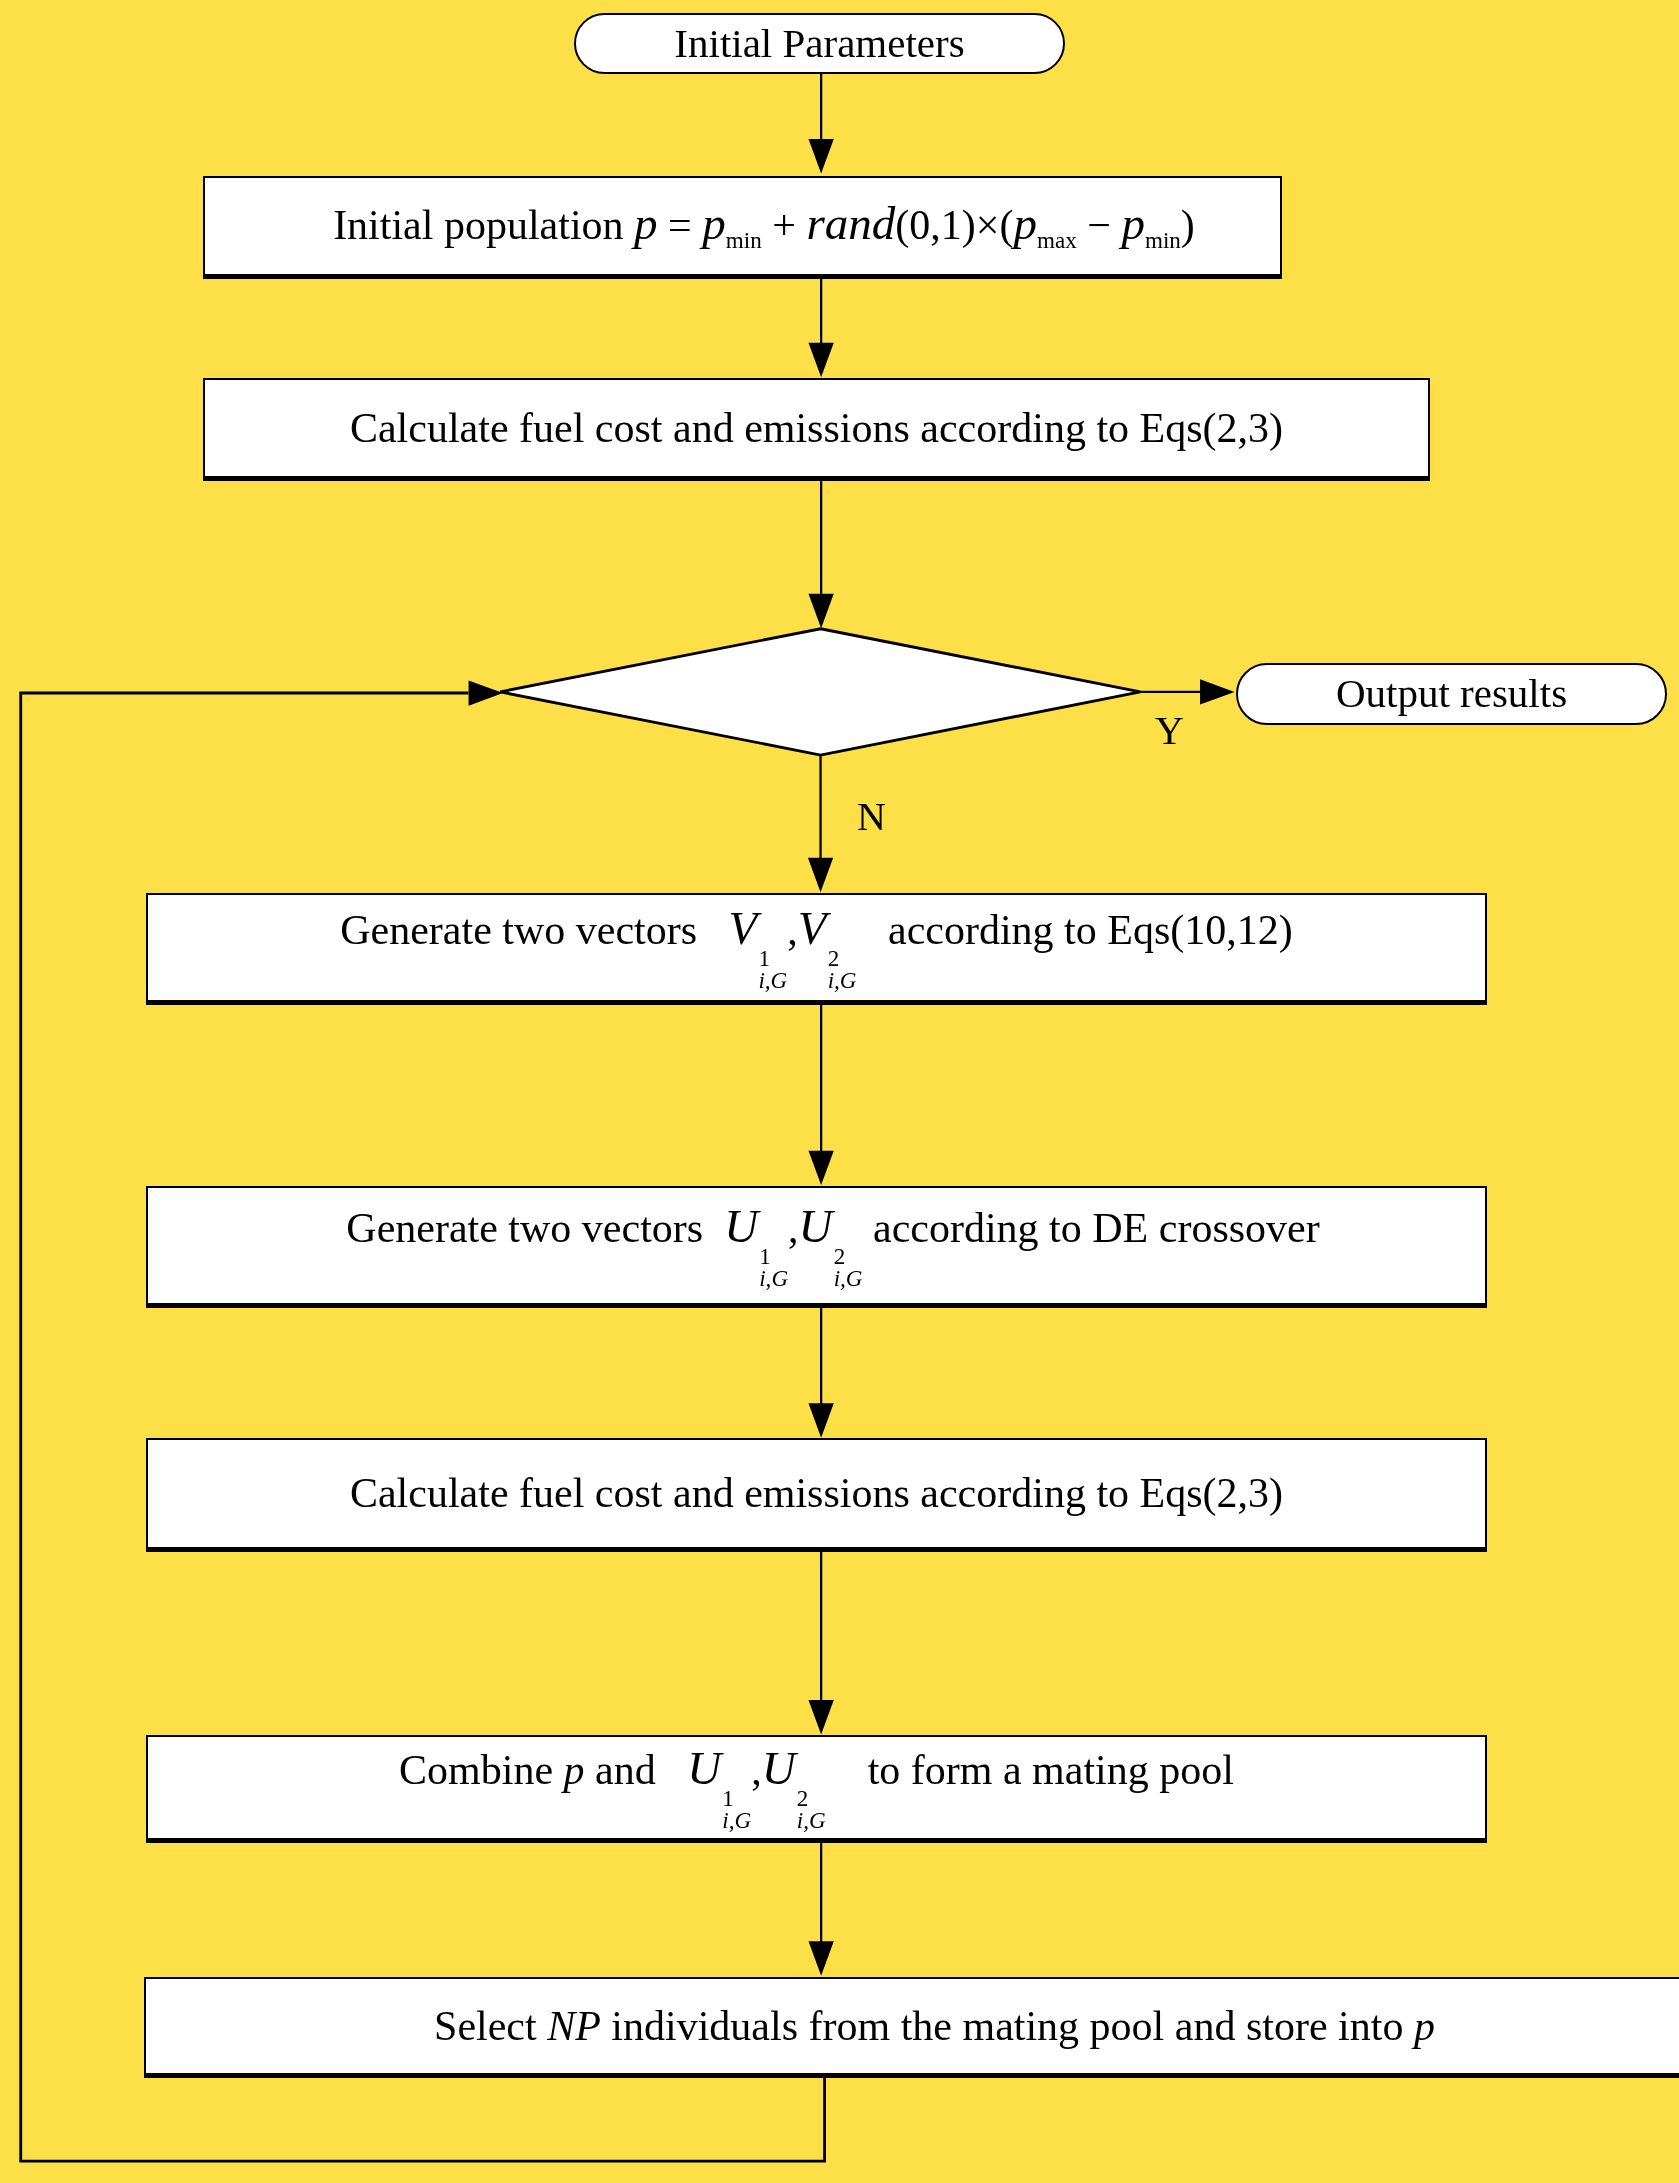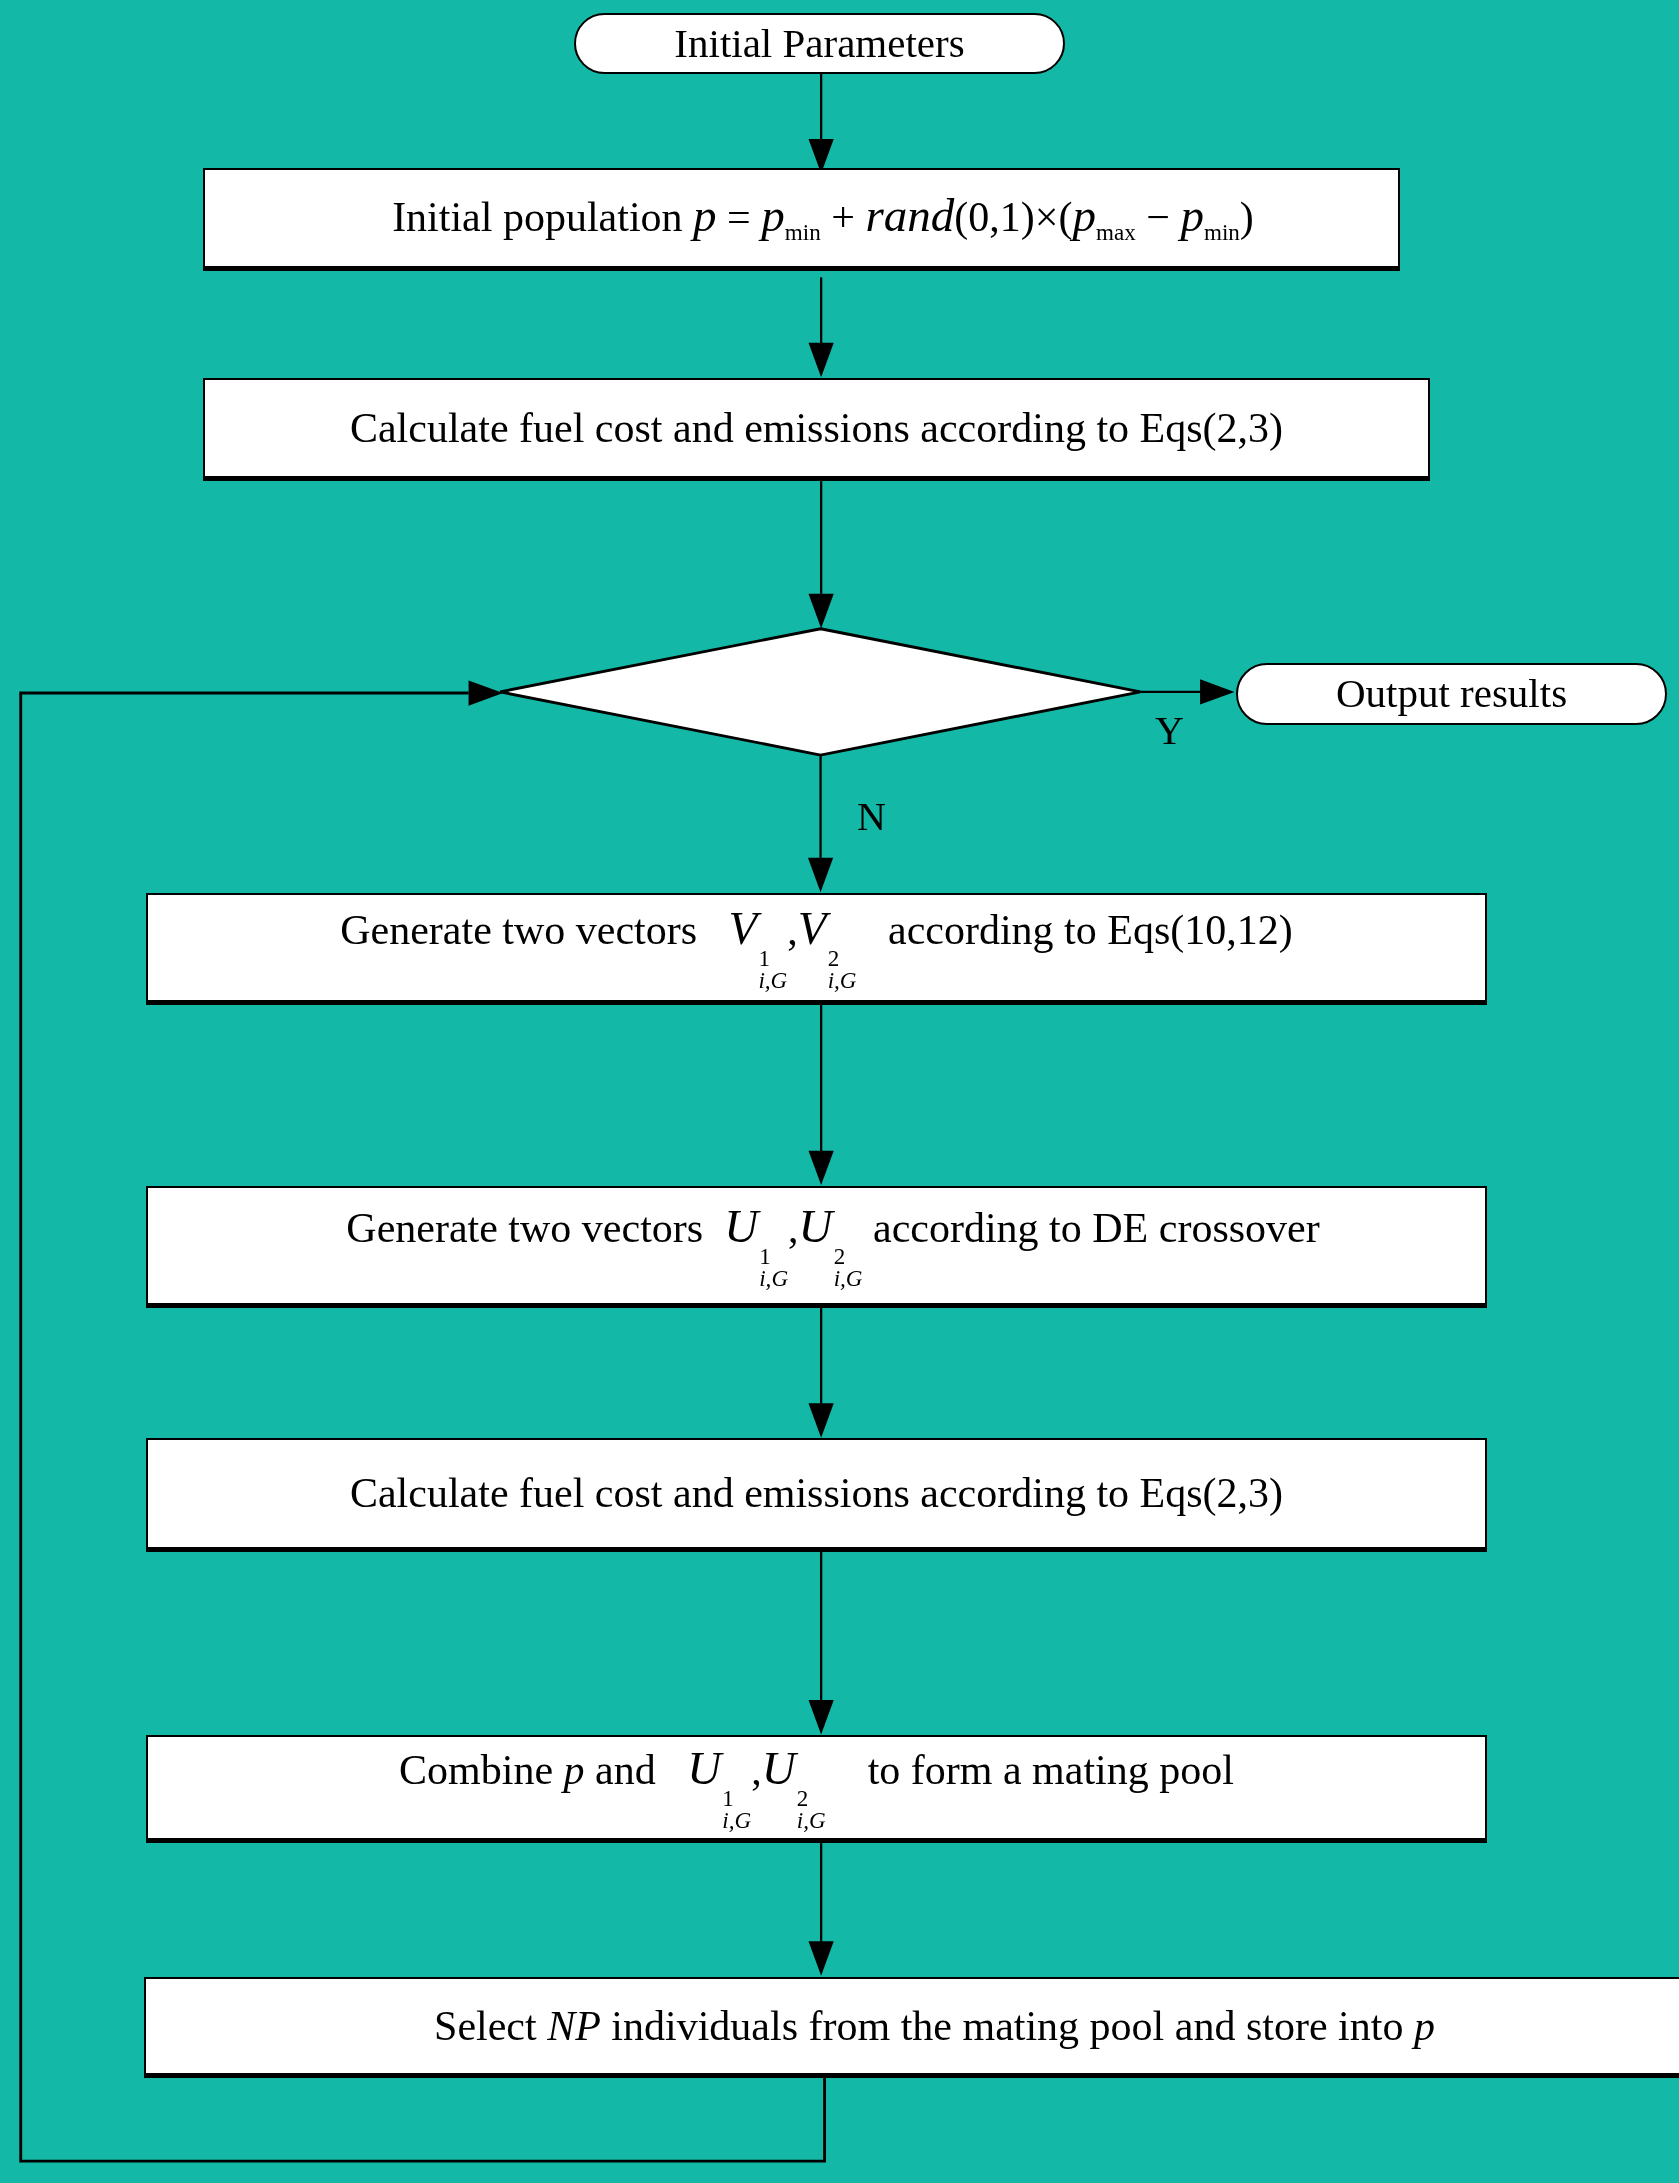--- a/index.html
+++ b/index.html
@@ -1,19 +1,19 @@
 <!DOCTYPE html>
 <html style="font-size:9.2px"><head>
 <meta charset="utf-8">
 <style>
   html,body{margin:0;padding:0;background:#ffffff;}
   .canvas{
     position:relative;
     width:1679px;height:2183px;
-    background:#14b8a6;
+    background:#fde047;
     font-family:"Liberation Serif","DejaVu Serif",serif;
     color:#000;
     overflow:hidden;
   }
   svg.wires{position:absolute;left:0;top:0;}
   .node{
     position:absolute;
     background:#ffffff;
     border:2.9px solid #000;
     box-sizing:border-box;
@@ -78,21 +78,21 @@
     <polygon points="1430,3441 1408,3381 1452,3381" fill="#000"></polygon>
 
     <polyline points="1436,3618 1436,3764 36,3764 36,1207 816,1207" fill="none" stroke="#000" stroke-width="5"></polyline>
     <polygon points="876,1207 816,1185 816,1229" fill="#000"></polygon>
   </svg>
 
   <div class="node terminator" style="left:574px;top:12.6px;width:491px;height:61px;">
     <span>Initial Parameters</span>
   </div>
 
-  <div class="node rect" style="left:203px;top:168px;width:1197px;height:103px;padding-left:43px;">
+  <div class="node rect" style="left:203px;top:176px;width:1079px;height:103px;padding-left:43px;">
     <span><span>Initial population </span><span class="tok"><span class="base">p</span></span><span> = </span><span class="tok"><span class="base">p</span><sub>min</sub></span><span> + </span><span class="tok"><span class="base">rand</span></span><span>(0,1)×(</span><span class="tok"><span class="base">p</span><sub>max</sub></span><span> − </span><span class="tok"><span class="base">p</span><sub>min</sub></span><span>)</span></span>
   </div>
 
   <div class="node rect" style="left:203px;top:378px;width:1227px;height:103px;">
     <span>Calculate fuel cost and emissions according to Eqs(2,3)</span>
   </div>
 
 
   <div class="edge-label" style="left:1155px;top:711px;">Y</div>
   <div class="edge-label" style="left:857px;top:797px;">N</div>

